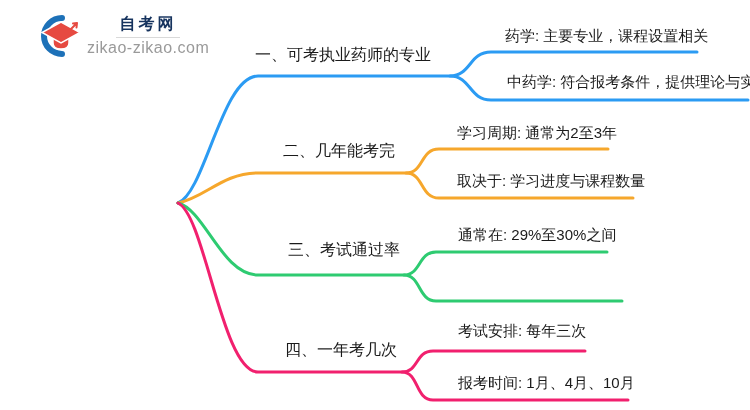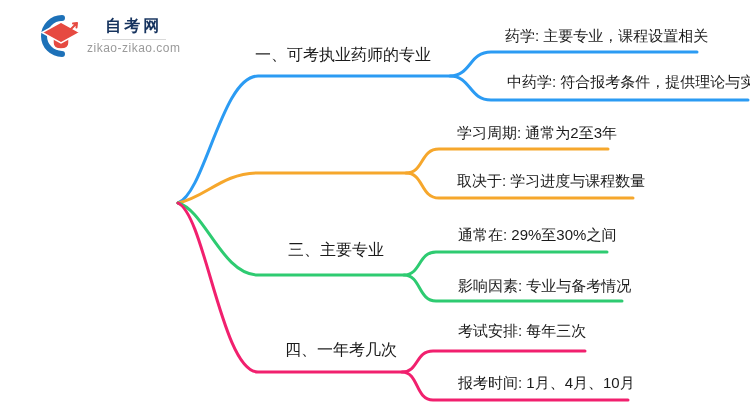--- a/index.html
+++ b/index.html
@@ -15,21 +15,21 @@
   }
   .root-label{font-size:16px;color:#111;}
   .branch-label{font-size:16px;}
   .leaf-label{font-size:15px;}
   
   .logo{position:absolute;left:33px;top:13px;display:flex;align-items:center;cursor:pointer;}
   .logo-icon{width:48px;height:44px;}
   .logo-text{margin-left:6px;display:flex;flex-direction:column;align-items:center;}
   .logo-title{font-size:16px;font-weight:bold;color:#16335e;letter-spacing:3px;}
   .logo-divider{width:64px;height:1px;background:#d9d9d9;margin:2px 0 1px 0;}
-  .logo-url{font-size:12px;color:#9a9a9a;letter-spacing:0.5px;}
+  .logo-url{font-size:16px;color:#9a9a9a;letter-spacing:0.5px;}
 </style>
 </head>
 <body>
 
 <div class="canvas">
 
   <svg class="connectors" viewBox="0 0 750 410">
 
     <path d="M 178,203 C 205,193 222,76 258,76 L 450,76 C 471,76 469,52 491,52 L 697,52" stroke="#2b9bf3"></path>
     <path d="M 450,76 C 471,76 469,100 491,100 L 748,100" stroke="#2b9bf3"></path>
@@ -53,28 +53,28 @@
     </svg>
     <div class="logo-text">
       <div class="logo-title">自考网</div>
       <div class="logo-divider"></div>
       <div class="logo-url">zikao-zikao.com</div>
     </div>
   </div>
 
 
   <div class="node branch-label" style="left:255px;top:45px;">一、可考执业药师的专业</div>
-  <div class="node branch-label" style="left:288px;top:240px;">三、主要专业</div>
+  <div class="node branch-label" style="left:283px;top:141px;">二、几年能考完</div>
+  <div class="node branch-label" style="left:288px;top:240px;">三、考试通过率</div>
   <div class="node branch-label" style="left:285px;top:340px;text-align:center;">四、一年考几次</div>
 
   <div class="node leaf-label" style="left:505px;top:27px;text-align:right;">药学: 主要专业，课程设置相关</div>
   <div class="node leaf-label" style="left:507px;top:73px;">中药学: 符合报考条件，提供理论与实践</div>
 
   <div class="node leaf-label" style="left:457px;top:124px;">学习周期: 通常为2至3年</div>
   <div class="node leaf-label" style="left:457px;top:172px;">取决于: 学习进度与课程数量</div>
 
   <div class="node leaf-label" style="left:458px;top:226px;">通常在: 29%至30%之间</div>
-  <div class="node leaf-label" style="left:458px;top:277px;">影响因素: 专业与备考情况</div>
 
   <div class="node leaf-label" style="left:458px;top:322px;">考试安排: 每年三次</div>
   <div class="node leaf-label" style="left:458px;top:374px;">报考时间: 1月、4月、10月</div>
 
 </div>
 
 </body></html>

